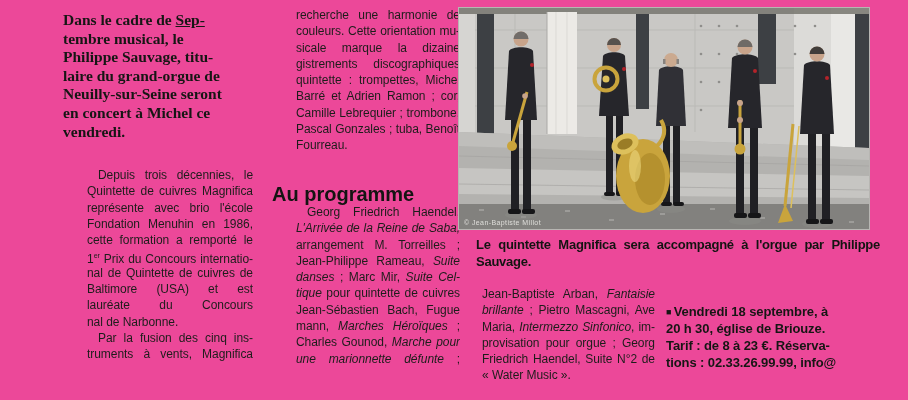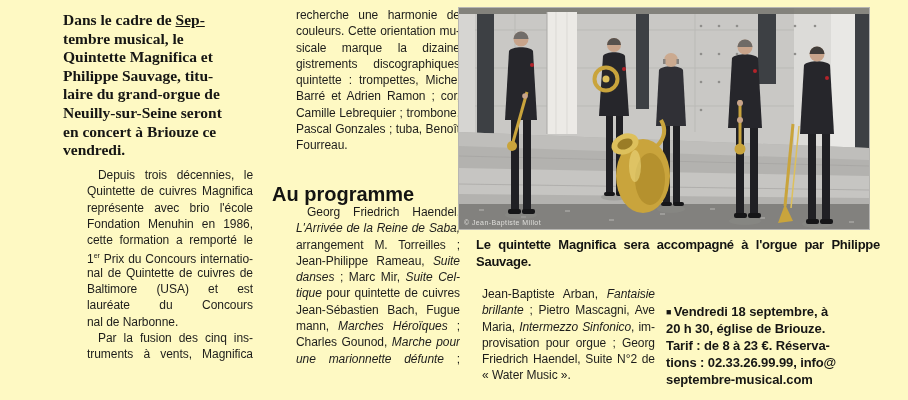--- a/index.html
+++ b/index.html
@@ -1,17 +1,17 @@
 <!DOCTYPE html>
 <html lang="fr" style="--ink: #1d1d1b; --paper: #fdfdfc; --brass: #c9a43c; --brass-light: #ddc05c; --suit: #26262b; --skin: #c8a48b; --wall: #c9c8c5; --window: #3d4044; --accent-red: #b3232a;"><head>
 <meta charset="utf-8">
 <style>
   html,body{margin:0;padding:0;background:#ffffff;}
   .page{
-    position:relative;width:908px;height:400px;background:#fef9c3;
+    position:relative;width:908px;height:400px;background:#ec4899;
     font-family:"Liberation Sans",sans-serif;color:var(--ink,#1d1d1b);
     overflow:hidden;
   }
   
   .line{white-space:normal;overflow:hidden;}
   .line.j{text-align:justify;}
   .line.j::after{content:"";display:inline-block;width:100%;height:0;}
   .line.ind{text-indent:11px;}
   .s-i{font-style:italic;}
   .s-u{text-decoration:underline;}
@@ -60,25 +60,24 @@
   .infobox .line{height:17px;}
 </style>
 </head>
 <body>
 
 <div class="page">
 
   <div class="lede">
       <div class="line"><span>Dans le cadre de </span><span class="s-u">Sep-</span></div>
       <div class="line"><span>tembre musical, le</span><span class="s-ol">&nbsp;&nbsp;&nbsp;&nbsp;</span></div>
-      <div class="line"><span>Quintette Magnifica et</span></div>
       <div class="line"><span>Philippe Sauvage, titu-</span></div>
       <div class="line"><span>laire du grand-orgue de</span></div>
       <div class="line"><span>Neuilly-sur-Seine seront</span></div>
-      <div class="line"><span>en concert à Briouze ce</span></div>
+      <div class="line"><span>en concert à Michel ce</span></div>
       <div class="line"><span>vendredi.</span></div>
     </div>
 
   <div class="col1body bodytext">
       <div class="line j ind"><span>Depuis trois décennies, le</span></div>
       <div class="line j"><span>Quintette de cuivres Magnifica</span></div>
       <div class="line j"><span>représente avec brio l'école fran-</span></div>
       <div class="line j"><span>Fondation Menuhin en 1986,</span></div>
       <div class="line j"><span>cette formation a remporté le</span></div>
       <div class="line j"><span>1</span><span class="s-sup">er</span><span> Prix du Concours internatio-</span></div>
@@ -284,16 +283,15 @@
       <div class="line j"><span>provisation pour orgue ; Georg</span></div>
       <div class="line j"><span>Friedrich Haendel, Suite N°2 de</span></div>
       <div class="line"><span>« Water Music ».</span></div>
     </div>
 
   <div class="infobox">
       <div class="line"><span class="s-blt">■ </span><span>Vendredi 18 septembre, à</span></div>
       <div class="line"><span>20 h 30, église de Briouze.</span></div>
       <div class="line"><span>Tarif : de 8 à 23 €. Réserva-</span></div>
       <div class="line"><span>tions : 02.33.26.99.99, info@</span></div>
-      <div class="line"><span>septembre-musical.com</span></div>
     </div>
 
 </div>
 
 </body></html>

